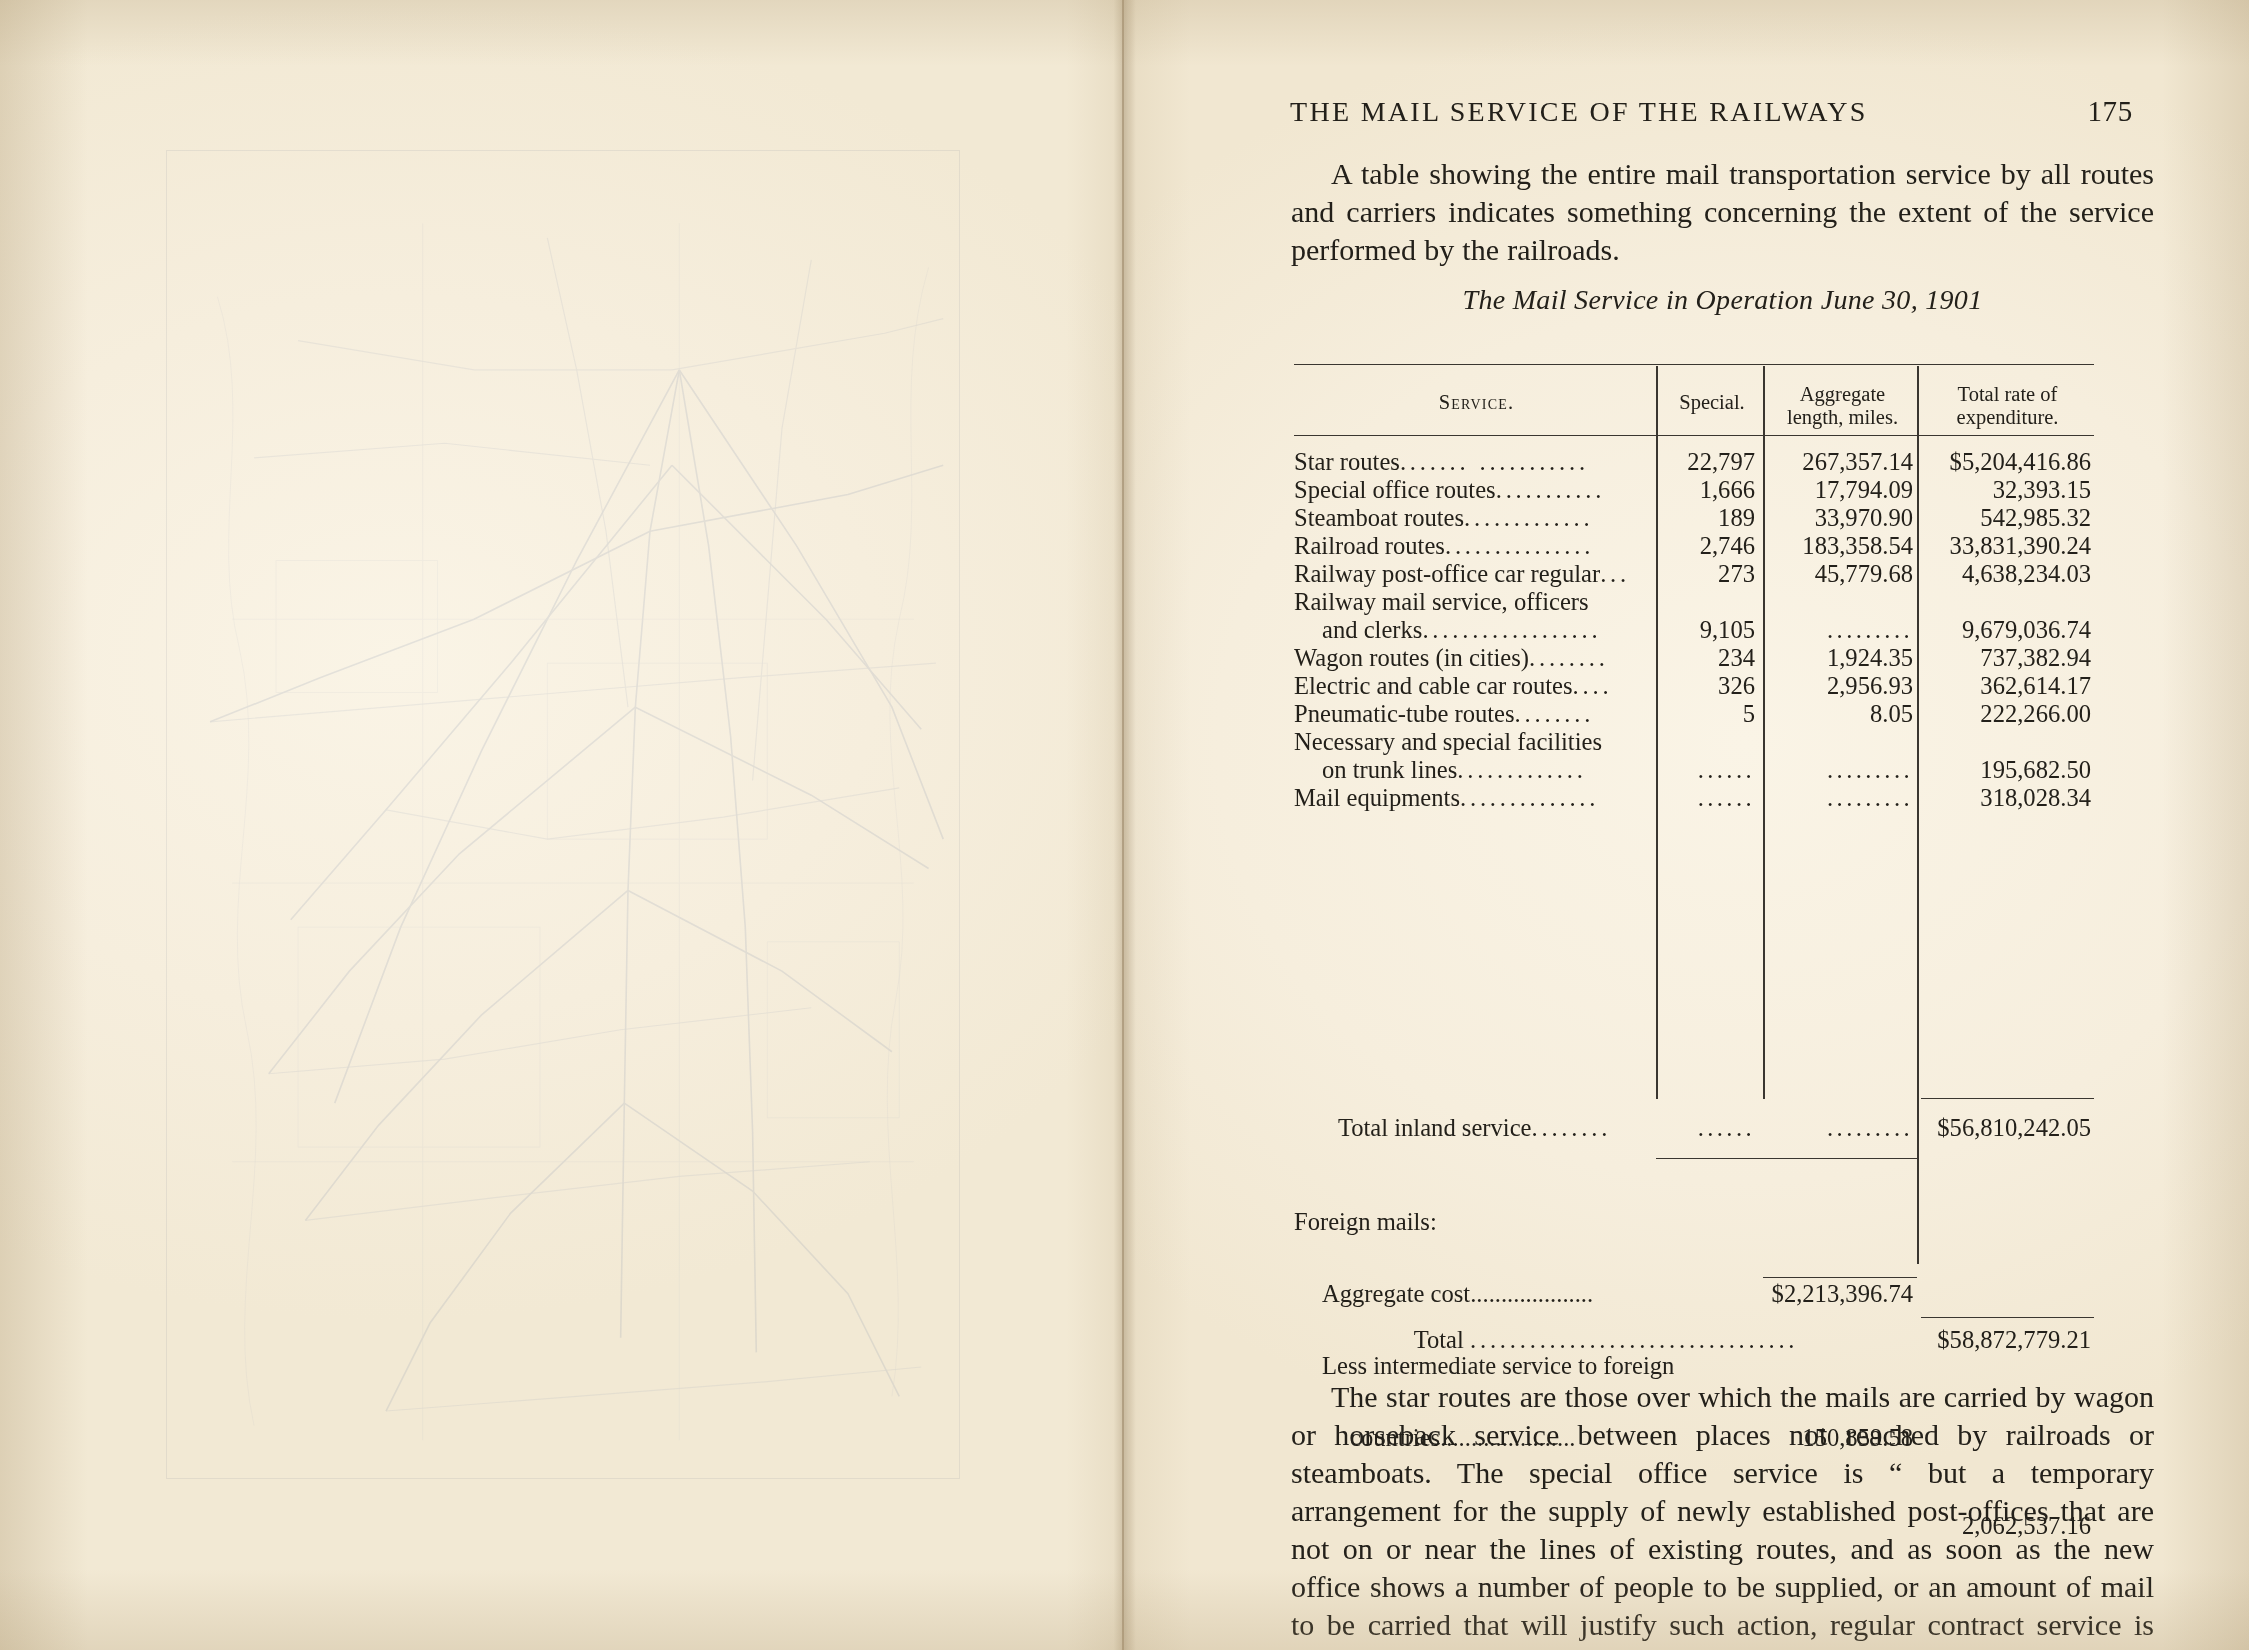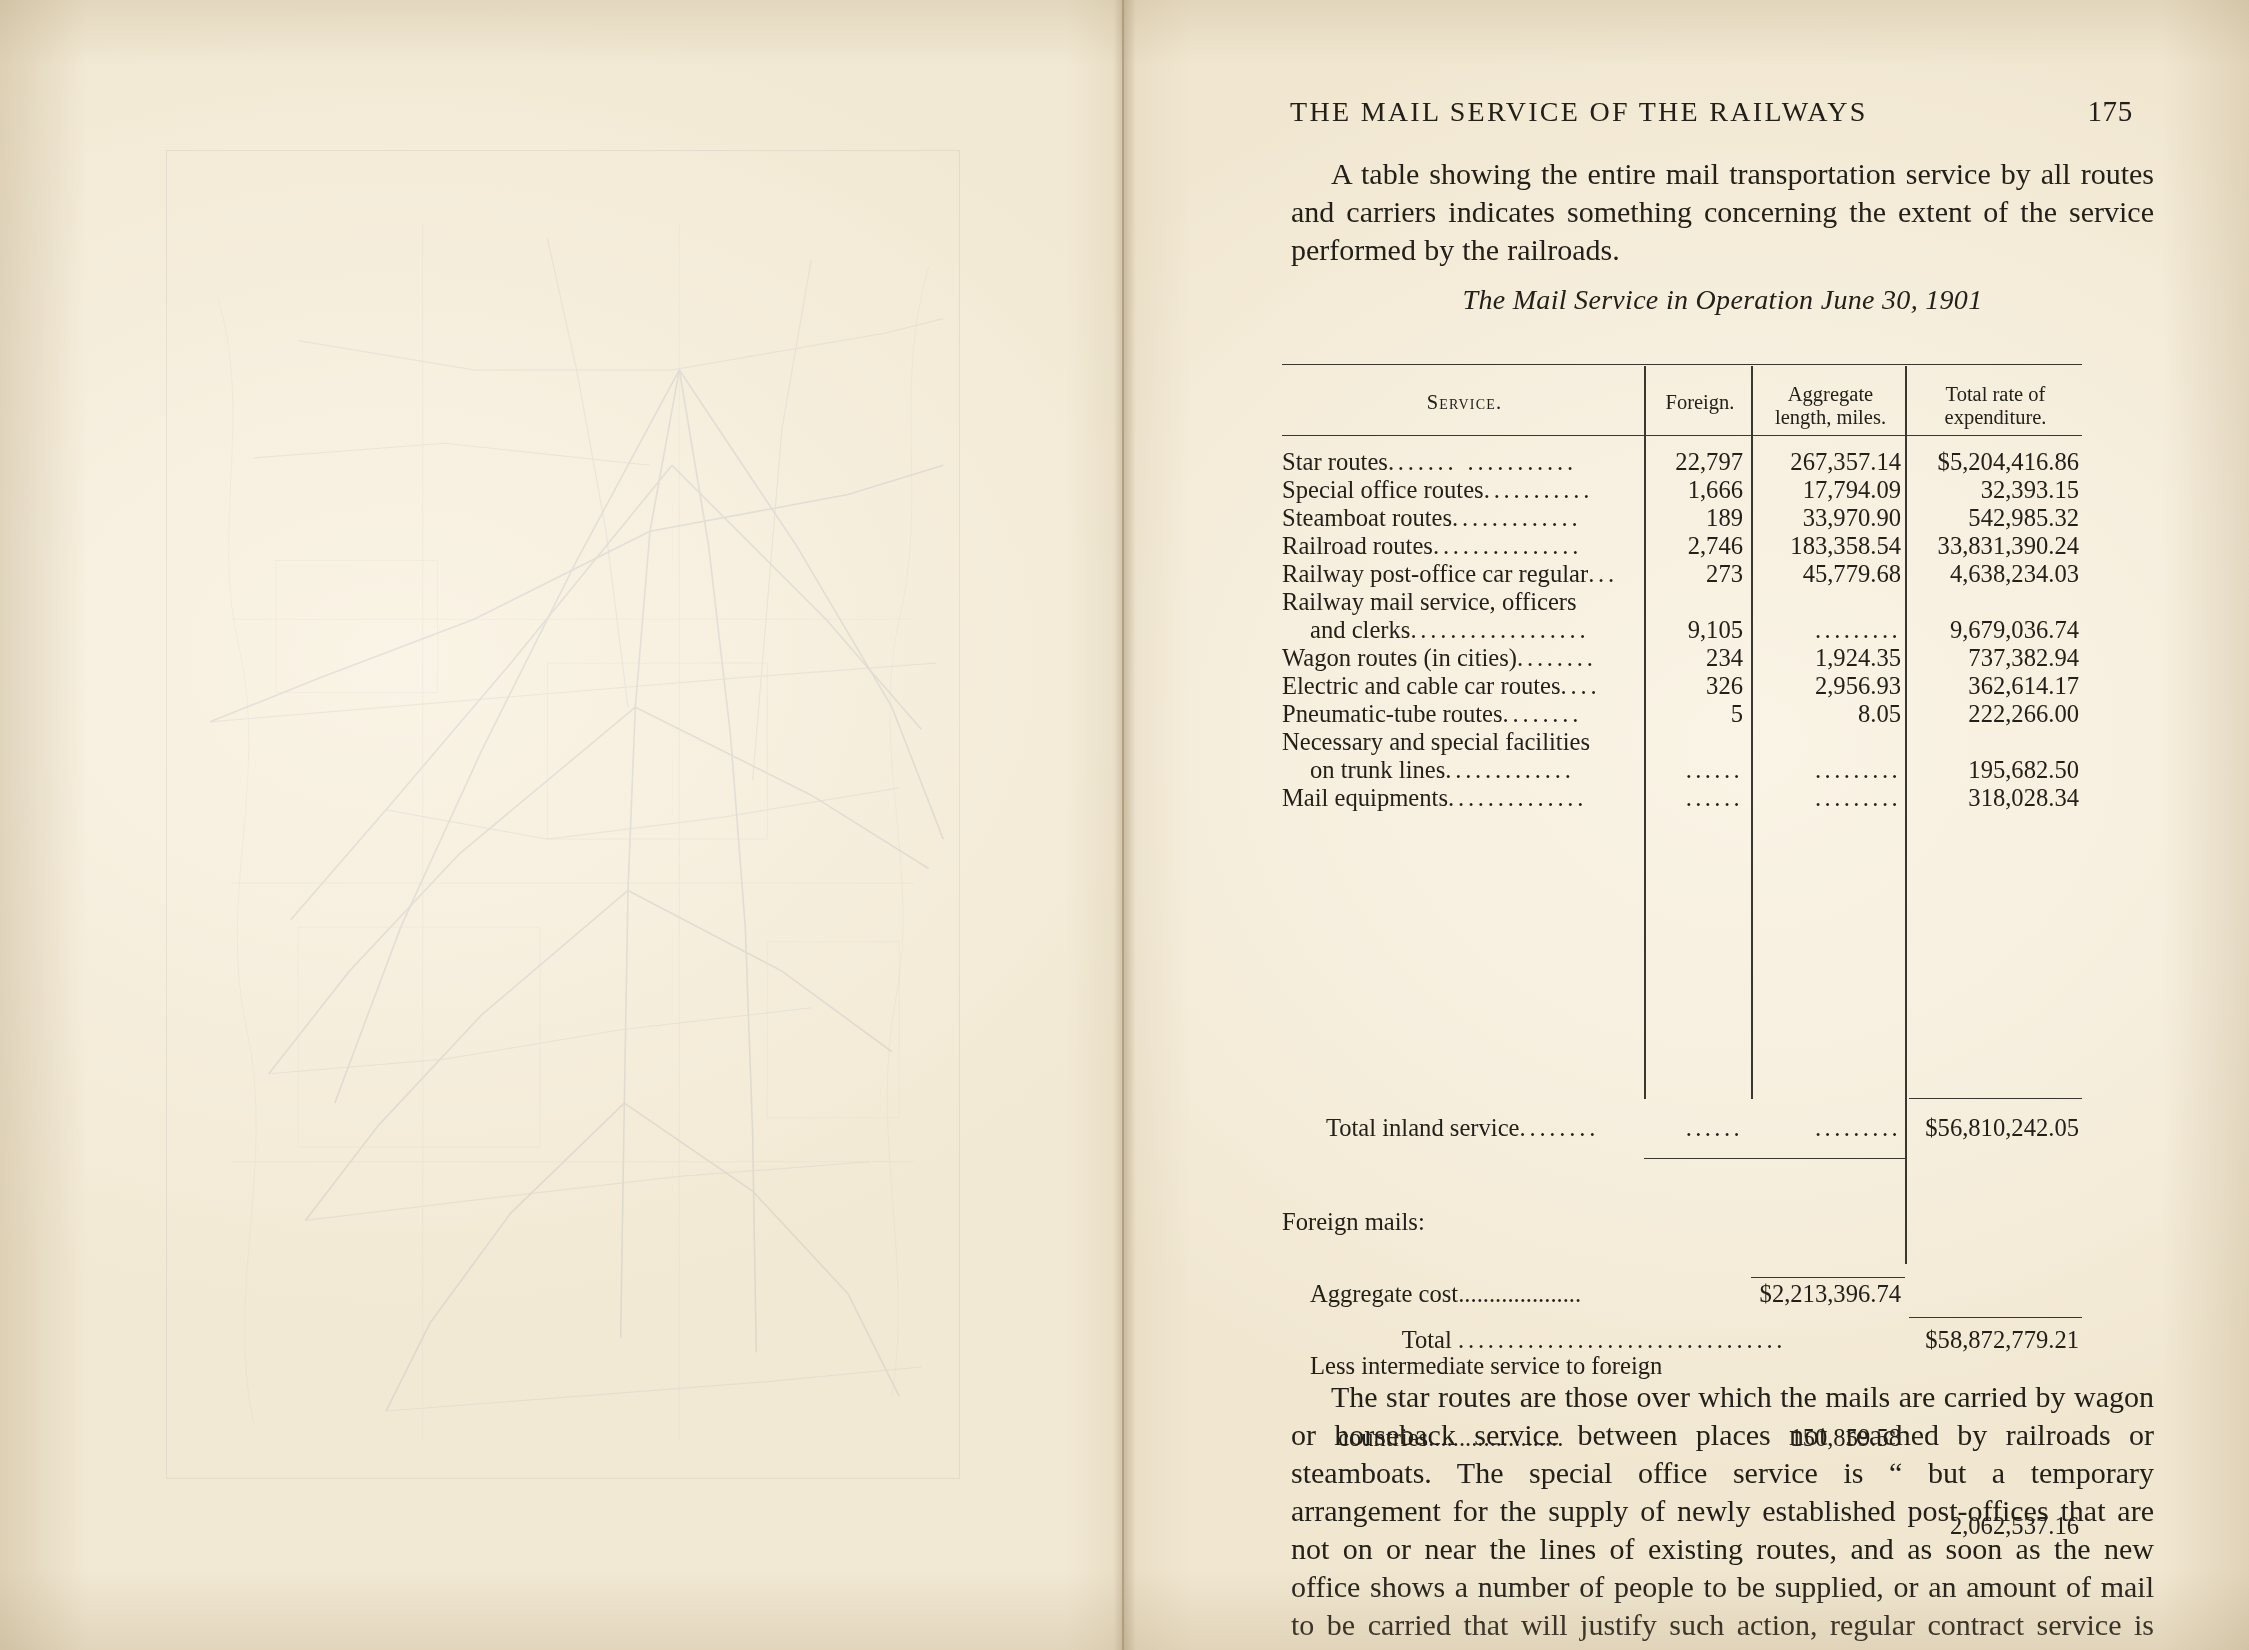--- a/index.html
+++ b/index.html
@@ -138,21 +138,21 @@
     width: 863px;
     text-align: center;
     font-style: italic;
     font-size: 28px;
     letter-spacing: 0.3px;
   }
 
   
   #mailtable {
     position: absolute;
-    left: 161px;
+    left: 173px;
     top: 364px;
     width: 865px;
     font-size: 24.6px;
     line-height: 28px;
   }
   #mailtable .rule-top,
   #mailtable .rule-head {
     height: 0;
     border-top: 1.5px solid #3a3630;
     width: 800px;
@@ -317,21 +317,21 @@
     </div>
 
     <div class="table-caption" style="top: 284px;">The Mail Service in Operation June 30, 1901</div>
 
     <div id="mailtable">
 
       <div class="rule-top"></div>
 
       <div class="thead">
         <div class="cell th-service">Service.</div>
-        <div class="cell th-number">Foreign.</div>
+        <div class="cell th-number">Special.</div>
         <div class="cell th-agg">
           <span>Aggregate</span><br>
           <span>length, miles.</span>
         </div>
         <div class="cell th-annual">
           <span>Total rate of</span><br>
           <span>expenditure.</span>
         </div>
       </div>
 

